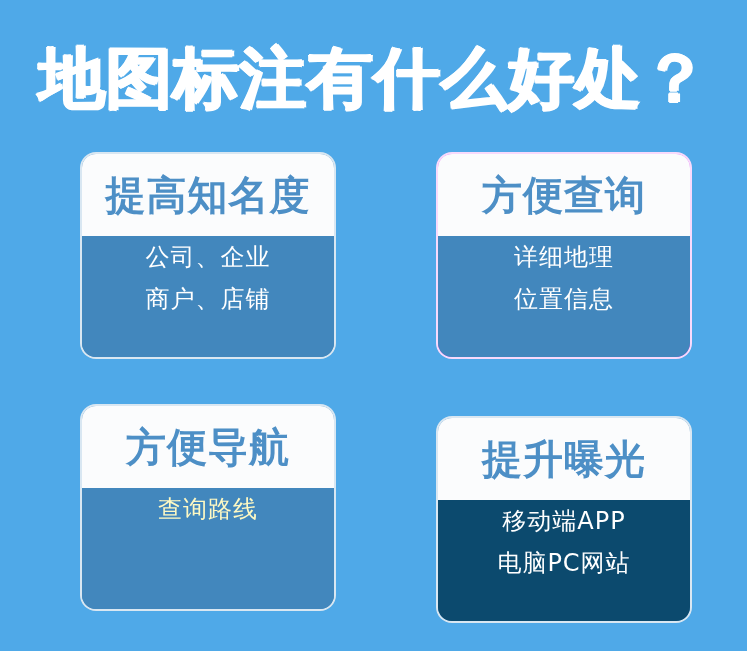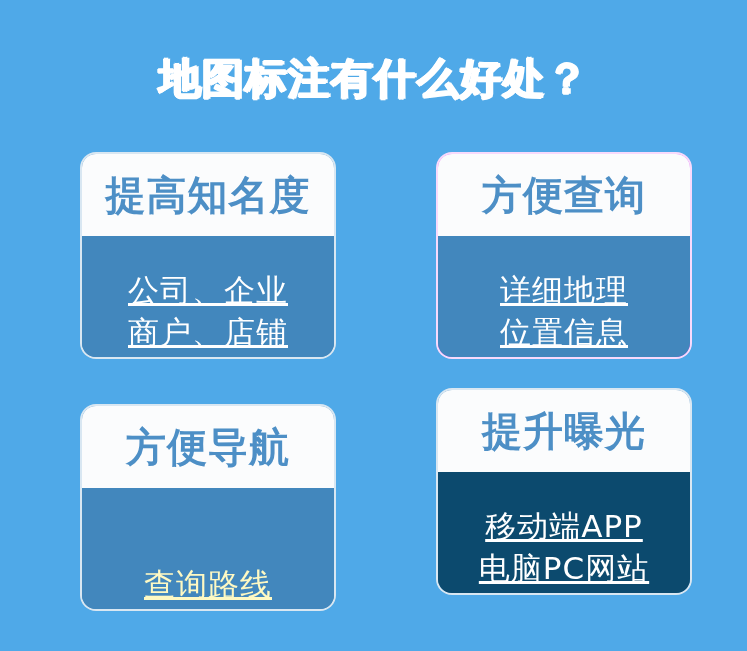--- a/index.html
+++ b/index.html
@@ -23,21 +23,21 @@
   }
 
   
   .title {
     position: absolute;
     left: 0;
     top: 44px;
     width: 747px;
     text-align: center;
     color: #ffffff;
-    font-size: 42px;
+    font-size: 66px;
     line-height: 70px;
     font-weight: bold;
     letter-spacing: 1px;
     white-space: nowrap;
     font-family: "DejaVu Sans", "Liberation Sans", sans-serif;
     text-shadow: 2px 0 0 #ffffff, -1px 0 0 #ffffff, 0 1px 0 #ffffff, 0 -1px 0 #ffffff;
   }
 
   
   .card-grid {
@@ -58,21 +58,21 @@
     overflow: hidden;
     box-sizing: border-box;
     display: flex;
     flex-direction: column;
     margin-left: 8px;
   }
 
   .card.pos-tl { left: 0px;   top: 0px; }
   .card.pos-tr { left: 356px; top: 0px; }
   .card.pos-bl { left: 0px;   top: 252px; }
-  .card.pos-br { left: 356px; top: 236px; }
+  .card.pos-br { left: 356px; top: 264px; }
 
   .card-header {
     height: 82px;
     flex: 0 0 82px;
     background: #fbfcfd;
     color: #4d8fc6;
     display: flex;
     align-items: center;
     justify-content: center;
     font-size: 40px;
@@ -82,28 +82,27 @@
     white-space: nowrap;
   }
 
   .card-body {
     flex: 1 1 auto;
     background: #4287bd;
     color: #ffffff;
     display: flex;
     flex-direction: column;
     align-items: center;
-    justify-content: flex-end;
-    font-size: 31px;
+    justify-content: flex-start;
+    font-size: 24px;
     line-height: 42px;
     font-weight: normal;
     letter-spacing: 1px;
     white-space: nowrap;
     padding-bottom: 4px;
-    text-decoration: underline;
   }
 
   .card-body .line {
     display: block;
   }
 </style>
 </head>
 <body style="background: rgb(79, 169, 232);">
 
 <div id="poster">

